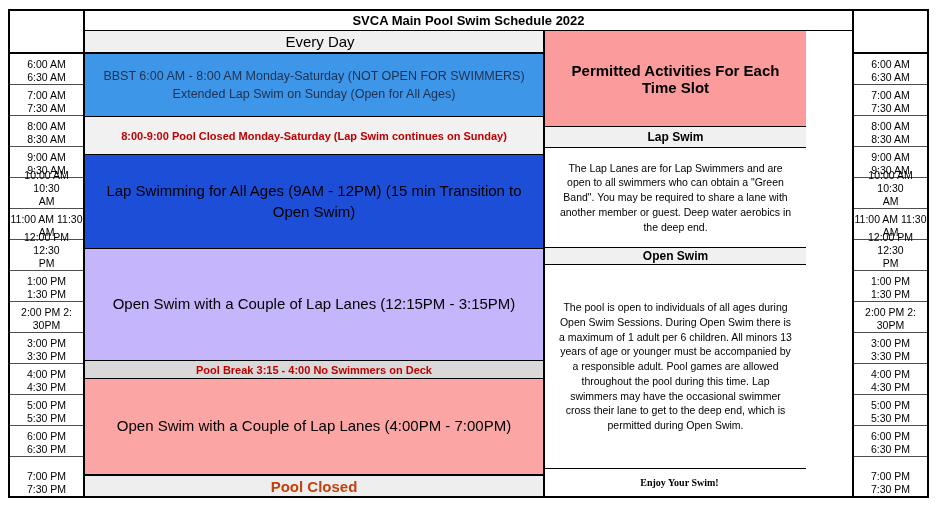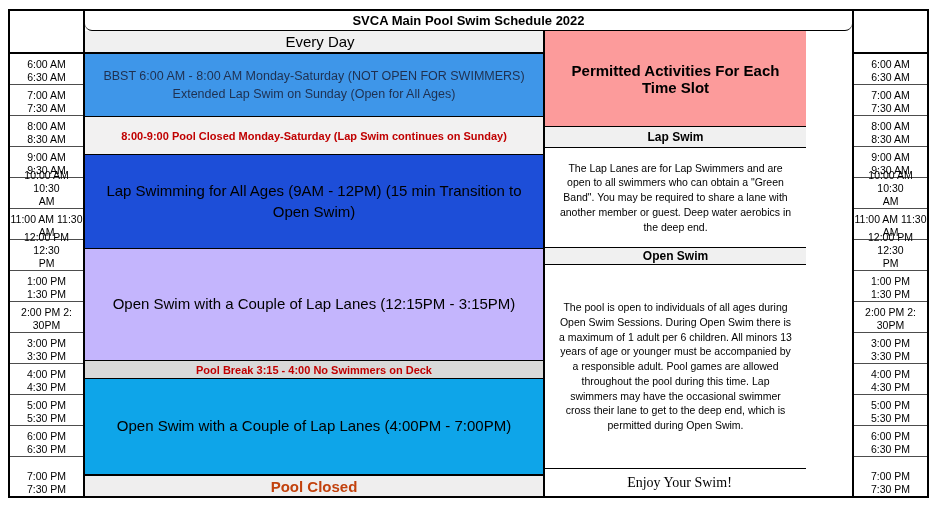--- a/index.html
+++ b/index.html
@@ -15,44 +15,44 @@
   .tc {
     height: 31px; border-bottom: 1px solid #4d4d4d;
     display: flex; flex-direction: column; align-items: center; justify-content: flex-end;
     font-size: 10.5px; line-height: 1.25; text-align: center;
   }
   .tc.blank { height: 43px; border-bottom: 2px solid #000; }
   .tc.last { flex: 1; border-bottom: none; }
 
   
   .middle { width: 767px; display: flex; flex-direction: column; border-top: 2px solid #000; border-bottom: 2px solid #000; }
-  .title-row { height: 20px; border-bottom: 1px solid #000; display: flex; align-items: center; justify-content: center; font-weight: bold; font-size: 13px; border-radius: 7px; }
+  .title-row { height: 20px; border-bottom: 1px solid #000; display: flex; align-items: center; justify-content: center; font-weight: bold; font-size: 13px; }
   .middle-body { flex: 1; display: flex; }
 
   .main-col { width: 460px; display: flex; flex-direction: column; border-right: 2px solid #000; }
   .blk { display: flex; flex-direction: column; align-items: center; justify-content: center; text-align: center; border-bottom: 1px solid #000; padding: 0 8px; }
   .everyday { height: 23px; background: #f0f0f0; font-size: 15px; border-bottom: 2px solid #000; padding-left: 20px; }
   .bbst { height: 63px; background: #3e96e9; color: #1f3050; font-size: 12.5px; line-height: 1.45; }
   .closed8 { height: 38px; background: #f2f1f1; color: #c00000; font-weight: bold; font-size: 11px; }
   .lapblk { height: 94px; background: #1d4ed8; font-size: 15px; line-height: 1.35; }
   .open1 { height: 112px; background: #c4b5fd; font-size: 15px; line-height: 1.35; text-align: center; }
   .break { height: 18px; background: #d9d9d9; color: #c00000; font-weight: bold; font-size: 11px; }
-  .open2 { height: 97px; background: #0ea5e9; font-size: 15px; line-height: 1.35; border-bottom: 2px solid #000; }
+  .open2 { height: 97px; background: #fca5a5; font-size: 15px; line-height: 1.35; border-bottom: 2px solid #000; }
   .poolclosed { flex: 1; background: #efeeee; color: #c2410c; font-weight: bold; font-size: 15px; border-bottom: none; }
   .b { font-weight: normal; }
 
   .info-col { width: 261px; display: flex; flex-direction: column; background: #fff; border-radius: 14px; }
   .pink { height: 96px; background: #fc9b9b; font-weight: bold; font-size: 15px; display: flex; align-items: center; justify-content: center; text-align: center; border-bottom: 1px solid #000; padding: 0 10px; }
   .ihdr { background: #f0f0f0; font-weight: bold; font-size: 12px; display: flex; align-items: center; justify-content: center; border-bottom: 1px solid #000; }
   .laphdr { height: 21px; }
   .openhdr { height: 17px; }
   .idesc { display: flex; align-items: center; justify-content: center; text-align: center; font-size: 10.5px; line-height: 1.4; padding: 0 12px; border-bottom: 1px solid #000; }
   .lapdesc { height: 100px; }
   .opendesc { height: 204px; }
-  .enjoy { flex: 1; display: flex; align-items: center; justify-content: center; font-family: "Liberation Serif", serif; font-weight: normal; font-size: 14px; border-bottom: none; margin-left: 8px; }
+  .enjoy { flex: 1; display: flex; align-items: center; justify-content: center; font-family: "Liberation Serif", serif; font-weight: bold; font-size: 10px; border-bottom: none; margin-left: 8px; }
 </style>
 </head>
 <body>
 
 <div class="sched">
 
   <div class="tcol">
     <div class="tc blank"></div>
     <div class="tc">
         <span>6:00 AM</span>

